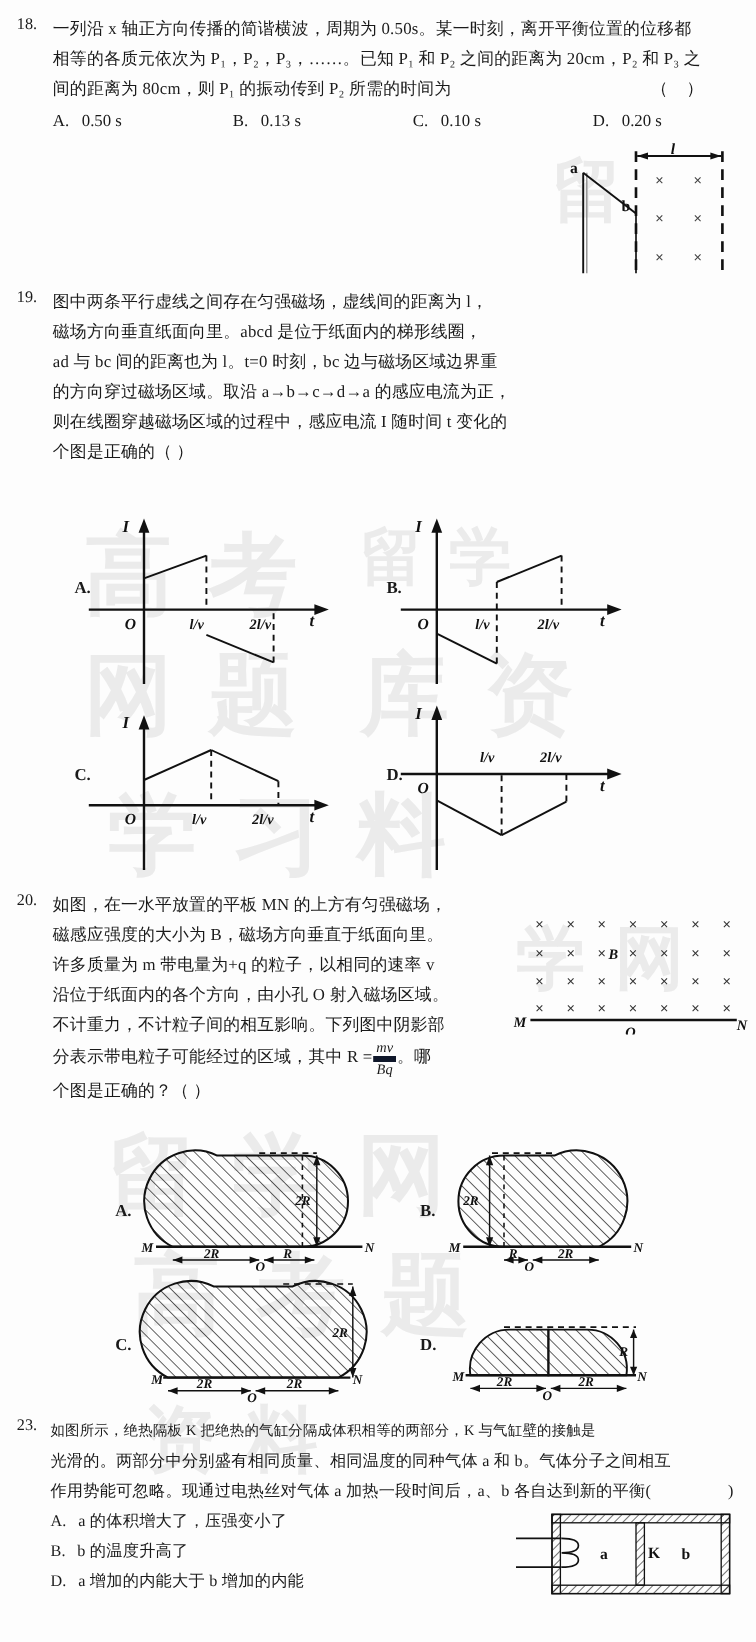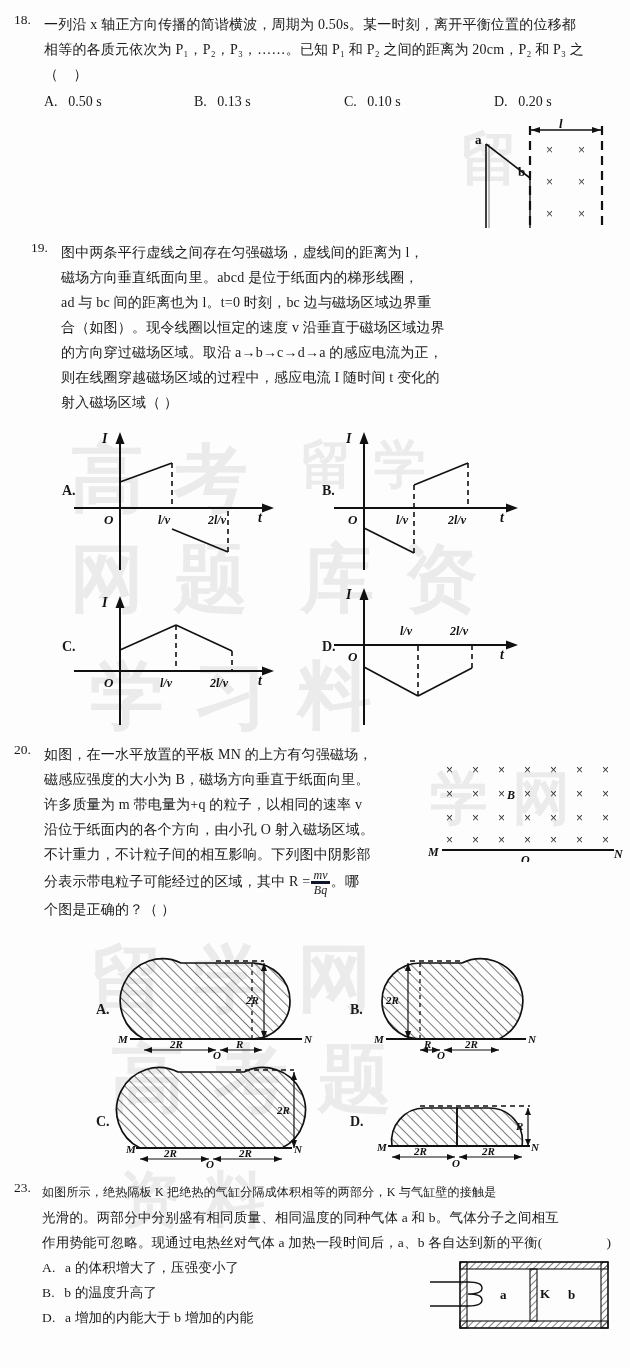--- a/index.html
+++ b/index.html
@@ -38,21 +38,21 @@
     font-size:14px;
     line-height:25px;
     letter-spacing:.2px;
     white-space:nowrap;
   }
   .paren{letter-spacing:6px;}
 
   .opts-row{display:flex;font-size:14px;line-height:25px;}
   .opt{}
   .frac{display:inline-block;vertical-align:middle;text-align:center;font-style:italic;font-size:12px;line-height:1.05;margin:0 1px;}
-  .frac .num{display:block;border-bottom:3px solid #0f172a;padding:0 2px;}
+  .frac .num{display:block;border-bottom:5px solid #0f172a;padding:0 2px;}
   .frac .den{display:block;padding:0 2px;}
 
   
   .fig{position:absolute;}
   svg{display:block;}
   .lbl{font-family:"Liberation Serif",serif;font-style:italic;font-weight:bold;}
   .lblr{font-family:"Liberation Serif",serif;font-weight:bold;font-style:normal;}
 
   .optlabel{
     font-family:"Liberation Serif",serif;
@@ -78,20 +78,21 @@
   </div>
 
   <div class="content">
 
   <div class="q" style="position:absolute;left:0;top:12px;width:630px;">
     <div class="qnum">18.</div>
     <div class="qbody">
       <div class="ln">一列沿 x 轴正方向传播的简谐横波，周期为 0.50s。某一时刻，离开平衡位置的位移都</div>
       <div class="ln">相等的各质元依次为 P₁，P₂，P₃，……。已知 P₁ 和 P₂ 之间的距离为 20cm，P₂ 和 P₃ 之</div>
       <div class="ln" style="display:flex;justify-content:space-between;">
+        <span>间的距离为 80cm，则 P₁ 的振动传到 P₂ 所需的时间为</span>
         <span class="paren" style="margin-right:30px;">（    ）</span>
       </div>
       <div class="opts-row" style="margin-top:2px;">
         <span class="opt" style="width:150px;">
           <span>A.</span>
           <span style="margin-left:7px;">0.50 s</span>
         </span>
         <span class="opt" style="width:150px;">
           <span>B.</span>
           <span style="margin-left:7px;">0.13 s</span>
@@ -128,30 +129,29 @@
 
       <line x1="24" y1="26" x2="24" y2="110" stroke="#111" stroke-width="1.6"></line>
       <line x1="27" y1="26" x2="27" y2="110" stroke="#888" stroke-width="1.1"></line>
       <line x1="24" y1="26" x2="68" y2="60" stroke="#111" stroke-width="1.6"></line>
       <line x1="68" y1="60" x2="68" y2="110" stroke="#111" stroke-width="1.4"></line>
       <text x="13" y="26" class="lblr" font-size="13" fill="#111">a</text>
       <text x="56" y="58" class="lblr" font-size="13" fill="#111">b</text>
     </svg>
   </div>
 
-  <div class="q" style="position:absolute;left:0;top:240px;width:558px;margin-left:17px;">
+  <div class="q" style="position:absolute;left:0;top:240px;width:558px;">
     <div class="qnum">19.</div>
     <div class="qbody">
       <div class="ln">图中两条平行虚线之间存在匀强磁场，虚线间的距离为 l，</div>
       <div class="ln">磁场方向垂直纸面向里。abcd 是位于纸面内的梯形线圈，</div>
       <div class="ln">ad 与 bc 间的距离也为 l。t=0 时刻，bc 边与磁场区域边界重</div>
-      <div class="ln">合（如图）。现令线圈以恒定的速度 v 沿垂直于磁场区域边界</div>
       <div class="ln">的方向穿过磁场区域。取沿 a→b→c→d→a 的感应电流为正，</div>
       <div class="ln">则在线圈穿越磁场区域的过程中，感应电流 I 随时间 t 变化的</div>
-      <div class="ln">射入磁场区域（    ）</div>
+      <div class="ln">个图是正确的（    ）</div>
     </div>
   </div>
 
   <div class="fig" style="left:62px;top:425px;">
     <span class="optlabel" style="position:absolute;left:0;top:58px;">A.</span>
     <svg width="240" height="150" viewBox="0 0 240 150">
       <line x1="12" y1="83" x2="206" y2="83" stroke="#111" stroke-width="2"></line>
       <polygon points="212,83 200,78.5 200,87.5" fill="#111"></polygon>
       <line x1="58" y1="145" x2="58" y2="14" stroke="#111" stroke-width="2"></line>
       <polygon points="58,7 53.5,19 62.5,19" fill="#111"></polygon>

